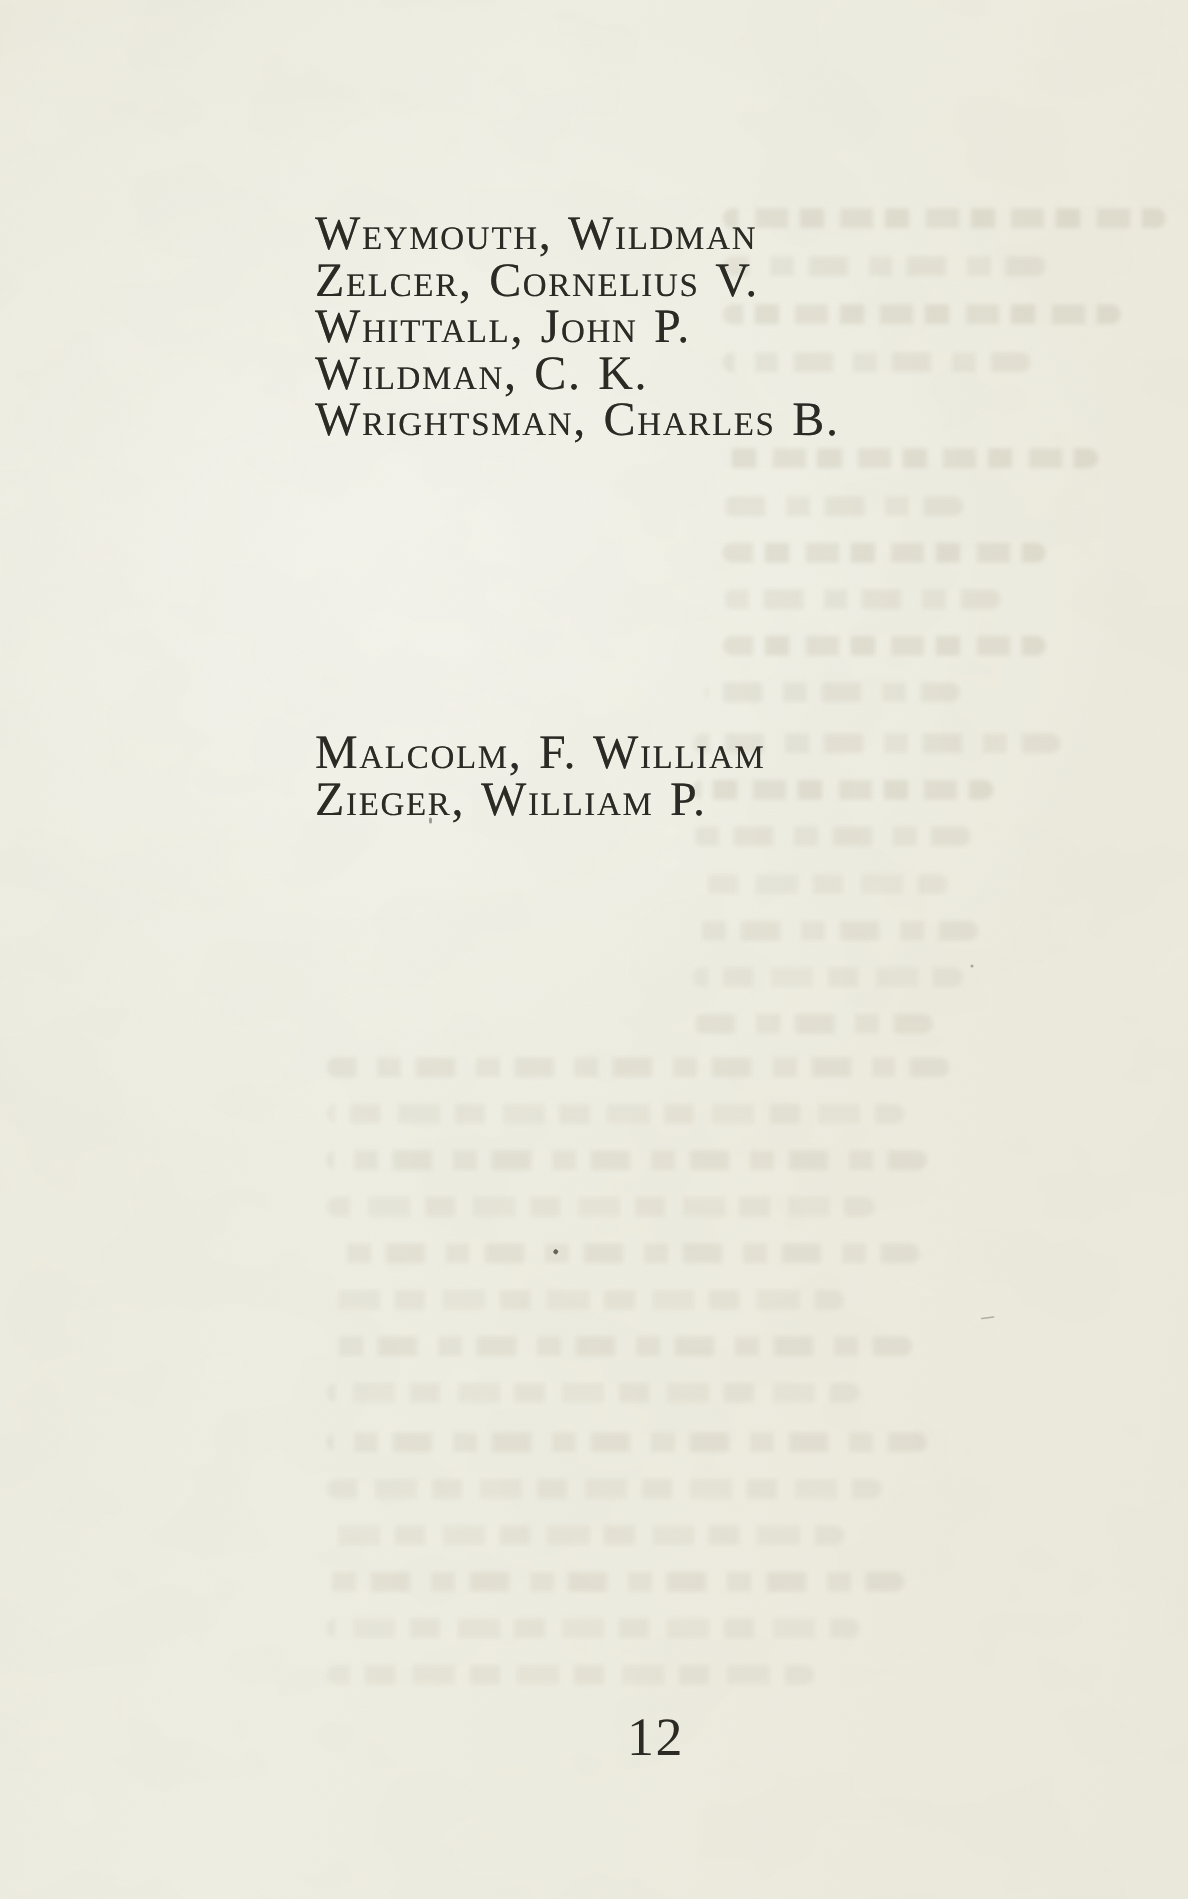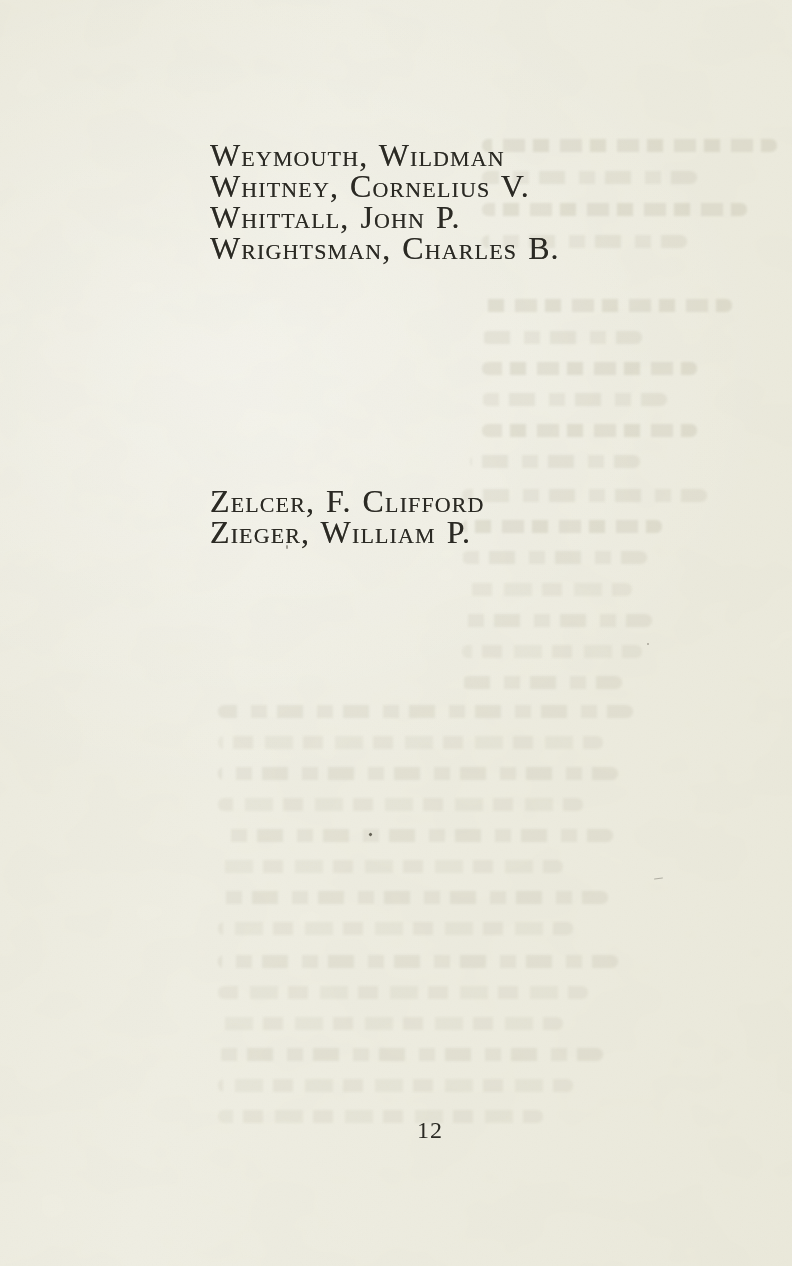--- a/index.html
+++ b/index.html
@@ -38,25 +38,25 @@
     word-spacing: 0.06em;
     white-space: nowrap;
     text-shadow: 0 0 0.4px rgba(43,42,36,0.6);
   }
   .list-w { top: 140px; }
   .list-z { top: 486px; }
   
   .page-number {
     position: absolute;
     left: 404px;
-    top: 1112px;
+    top: 1140px;
     width: 52px;
-    text-align: center;
+    text-align: right;
     color: var(--ink, #2b2a24);
-    font-size: 24px;
+    font-size: 36px;
     line-height: 36px;
     letter-spacing: 1px;
   }
   
   .ghost-layer {
     position: absolute;
     inset: 0;
     pointer-events: none;
   }
   .gh {
@@ -141,27 +141,28 @@
       <div class="gh b" style="left: 218px; top: 955px; width: 400px;"></div>
       <div class="gh c" style="left: 218px; top: 986px; width: 370px;"></div>
       <div class="gh c" style="left: 218px; top: 1017px; width: 345px;"></div>
       <div class="gh b" style="left: 218px; top: 1048px; width: 385px;"></div>
       <div class="gh c" style="left: 218px; top: 1079px; width: 355px;"></div>
       <div class="gh c" style="left: 218px; top: 1110px; width: 325px;"></div>
     </div>
 
   <div class="name-list list-w">
       <div>Weymouth, Wildman</div>
-      <div>Whitney, Cornelius V.</div>
+      <div>Zelcer, Cornelius V.</div>
       <div>Whittall, John P.</div>
+      <div>Wildman, C. K.</div>
       <div>Wrightsman, Charles B.</div>
     </div>
 
   <div class="name-list list-z">
-      <div>Zelcer, F. Clifford</div>
+      <div>Malcolm, F. William</div>
       <div>Zieger, William P.</div>
     </div>
 
   <div class="page-number">12</div>
 
   <div class="speck" style="left:369px; top:833px; width:3px; height:3px; transform:rotate(40deg);"></div>
   <div class="speck" style="left:654px; top:878px; width:9px; height:1px; opacity:0.45; transform:rotate(-8deg);"></div>
   <div class="speck" style="left:647px; top:643px; width:2px; height:2px; opacity:0.5;"></div>
   <div class="speck" style="left:286px; top:545px; width:2px; height:4px; opacity:0.6;"></div>
 </div>

